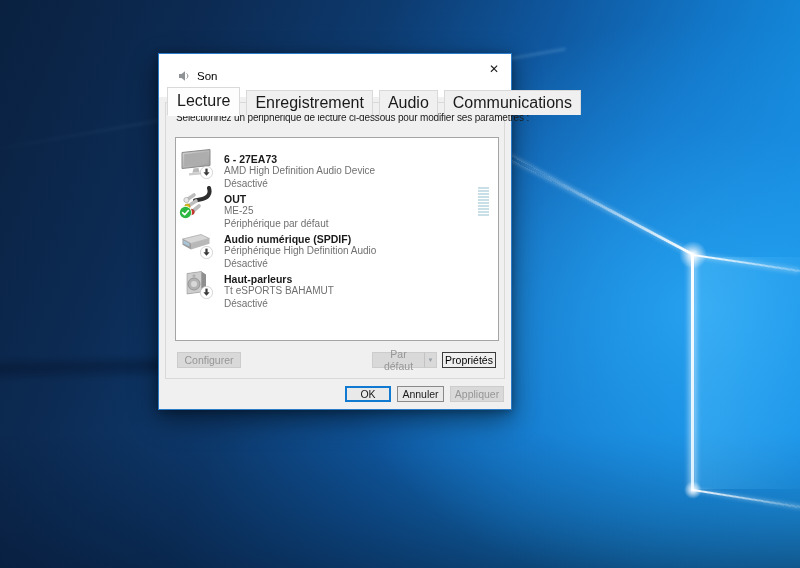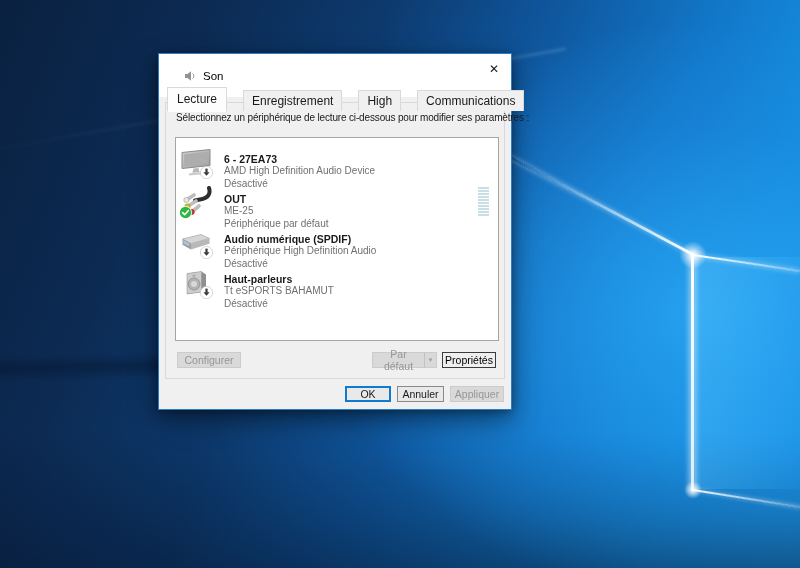--- a/index.html
+++ b/index.html
@@ -39,30 +39,30 @@
   .floor-stripe{left:-10px;top:352px;width:510px;height:24px;transform:rotate(-1.2deg);
     background:linear-gradient(rgba(4,15,36,0),rgba(4,15,36,.38) 45%,rgba(4,15,36,.22) 75%,rgba(4,15,36,0));
     filter:blur(2px);}
 
   
   .dialog{position:absolute;left:158px;top:53px;width:354px;height:357px;
     background:#f0f0f0;border:1px solid #2a7cc9;
     box-shadow:0 10px 26px rgba(0,0,0,.45), 0 2px 8px rgba(0,0,0,.3);
     font-size:10.5px;color:#1a1a1a;}
   .titlebar{position:absolute;left:0;top:0;right:0;height:43px;background:#ffffff;
-    display:flex;align-items:center;padding-left:24px;}
+    display:flex;align-items:center;padding-left:18px;}
   .title-icon{width:14px;height:14px;margin-right:6px;flex:0 0 auto;}
   .title-text{font-size:11.5px;color:#000;}
   .close-btn{position:absolute;right:0;top:0;width:34px;height:29px;display:flex;
     align-items:center;justify-content:center;font-size:12px;color:#1a1a1a;cursor:default;}
 
   
   .tabs{position:absolute;left:8px;top:32px;display:flex;align-items:flex-end;z-index:2;}
-  .tab{font-size:12px;padding:3px 8px;background:#f0f0f0;border:1px solid #d9d9d9;
-    border-bottom:none;margin-right:16px;color:#1a1a1a;}
+  .tab{font-size:16px;padding:3px 8px;background:#f0f0f0;border:1px solid #d9d9d9;
+    border-bottom:none;margin-right:6px;color:#1a1a1a;}
   .tab.active{background:#fdfdfd;padding:4px 9px 5px;position:relative;top:1px;
     border:1px solid #d9d9d9;border-bottom:1px solid #fdfdfd;}
 
   .tabpage{position:absolute;left:6px;top:48px;width:340px;height:277px;
     background:#f0f0f0;border:1px solid #d9d9d9;z-index:1;}
   .instruction{position:absolute;left:10px;top:9px;width:324px;font-size:10px;
     letter-spacing:-0.15px;white-space:nowrap;color:#1a1a1a;}
 
   
   .listbox{position:absolute;left:9px;top:34px;width:324px;height:204px;
@@ -121,21 +121,21 @@
     </svg>
     <span class="title-text">Son</span>
     <div class="close-btn">
       <span>✕</span>
     </div>
   </div>
 
   <div class="tabs">
     <div class="tab active">Lecture</div>
     <div class="tab">Enregistrement</div>
-    <div class="tab">High</div>
+    <div class="tab">Audio</div>
     <div class="tab">Communications</div>
   </div>
 
   <div class="tabpage">
     <div class="instruction">Sélectionnez un périphérique de lecture ci-dessous pour modifier ses paramètres :</div>
 
     <div class="listbox">
 
       <div class="device-row">
         <div class="device-icon">

